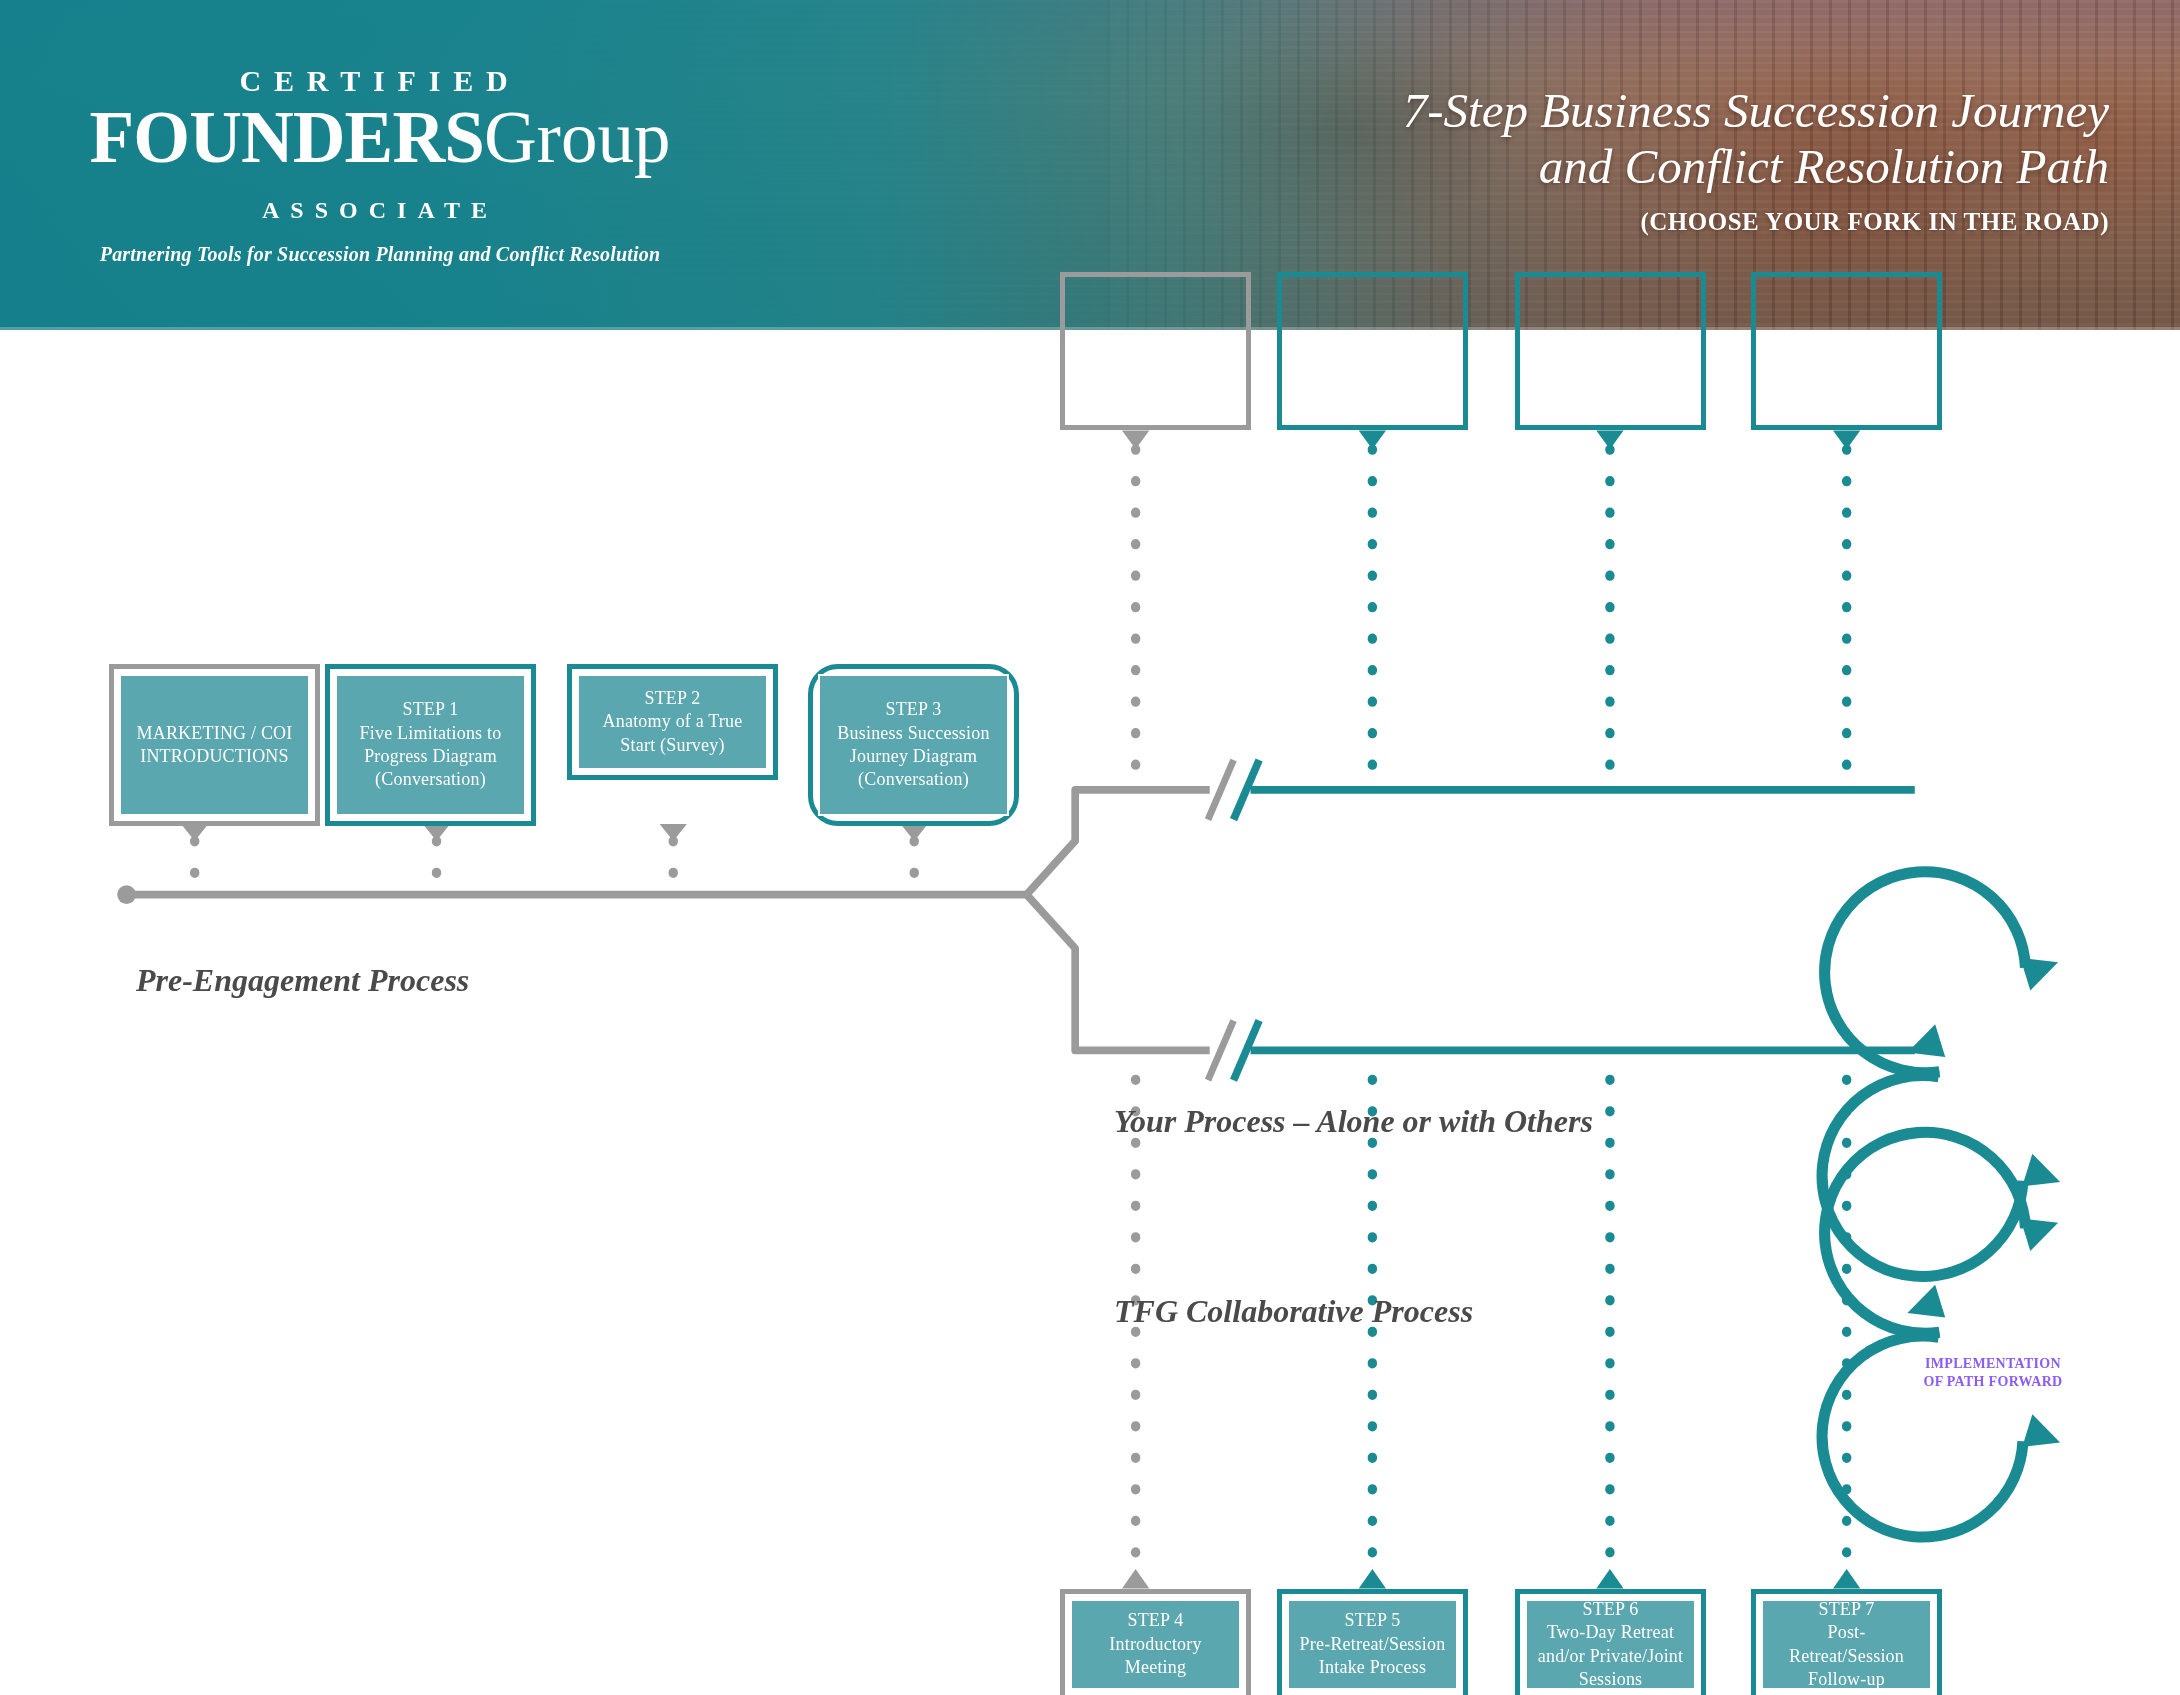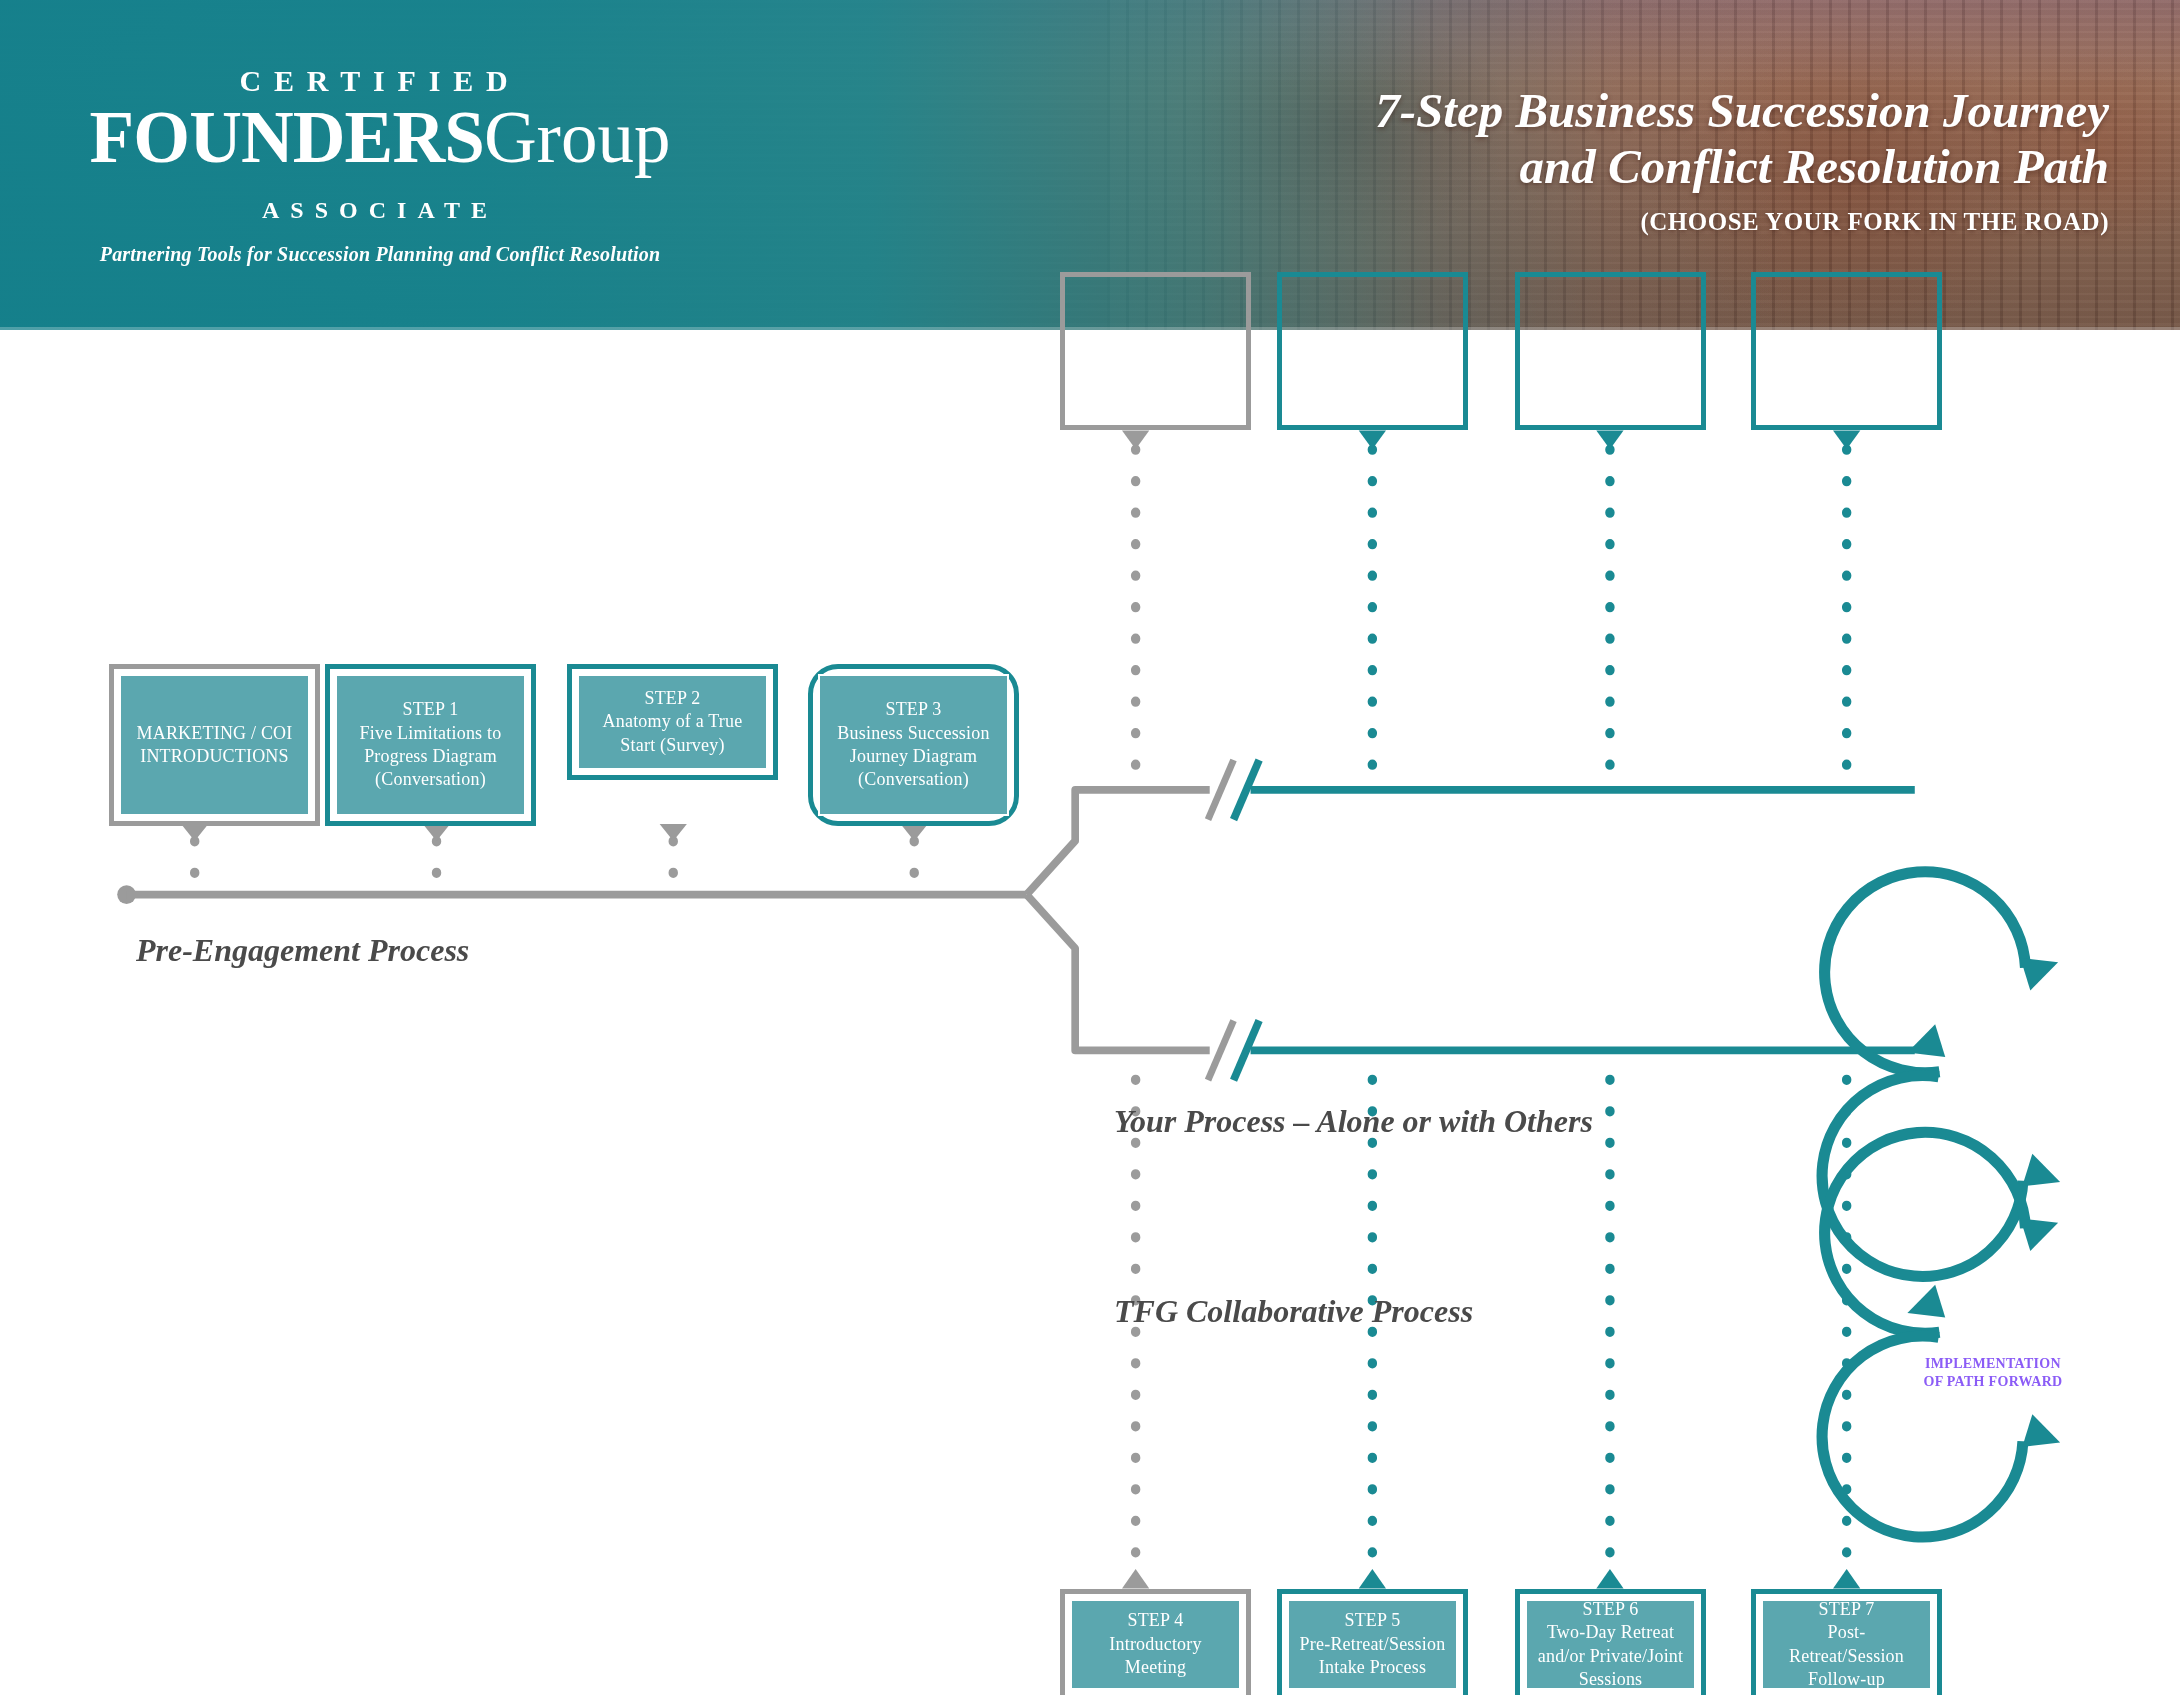--- a/index.html
+++ b/index.html
@@ -40,21 +40,21 @@
   .logo{position:absolute;left:82px;top:66px;width:596px;text-align:center;color:#ffffff;}
   .logo-certified{font-size:30px;letter-spacing:12.8px;font-weight:700;line-height:1;
       font-family:"Liberation Serif", serif;}
   .logo-main{font-size:73px;line-height:1.0;margin-top:5.1px;white-space:nowrap;font-weight:400;}
   .logo-main .bold{font-weight:700;letter-spacing:-0.9px;}
   .logo-main .light{font-weight:400;}
   .logo-assoc{font-size:24px;letter-spacing:11px;font-weight:700;margin-top:23px;}
   .logo-tag{font-size:20px;font-style:italic;font-weight:700;margin-top:19px;letter-spacing:0.2px;}
 
   .htitle{position:absolute;right:72px;top:83px;text-align:right;color:#ffffff;width:1107px;}
-  .htitle .l1,.htitle .l2{font-style:italic;font-weight:700;font-size:49px;line-height:1.15;
+  .htitle .l1,.htitle .l2{font-style:italic;font-weight:400;font-size:49px;line-height:1.15;
       text-shadow:0 1.7px 5.1px rgba(60,25,15,.45);}
   .htitle .sub{font-size:25px;font-weight:700;letter-spacing:0.5px;margin-top:12px;
       text-shadow:0 1.7px 4.3px rgba(60,25,15,.45);}
 
   
   .canvas{position:absolute;left:0;top:330px;width:2181px;height:1365px;}
   .svg-layer{position:absolute;left:0;top:0;width:2181px;height:1365px;}
 
   
   .box{position:absolute;box-sizing:border-box;display:flex;align-items:center;justify-content:center;
@@ -262,21 +262,21 @@
   <div class="box teal fill-teal" style="left:1751px;top:1259px;width:191px;height:111px;">
     <div class="inner">
       <div class="box-txt">
         <span class="ttl">STEP 7</span>
         <span class="ttl">Post-Retreat/Session</span>
         <span class="ttl">Follow-up</span>
       </div>
     </div>
   </div>
 
-  <div class="sec-label" style="left:136px;top:602px;">Pre-Engagement Process</div>
+  <div class="sec-label" style="left:136px;top:632px;">Pre-Engagement Process</div>
   <div class="sec-label" style="left:1114px;top:773px;">Your Process – Alone or with Others</div>
   <div class="sec-label" style="left:1114px;top:963px;">TFG Collaborative Process</div>
 
   <div class="circ-txt" style="left:1865px;top:1025px;">
     <div>IMPLEMENTATION</div>
     <div>OF PATH FORWARD</div>
   </div>
 
 </div>
 

